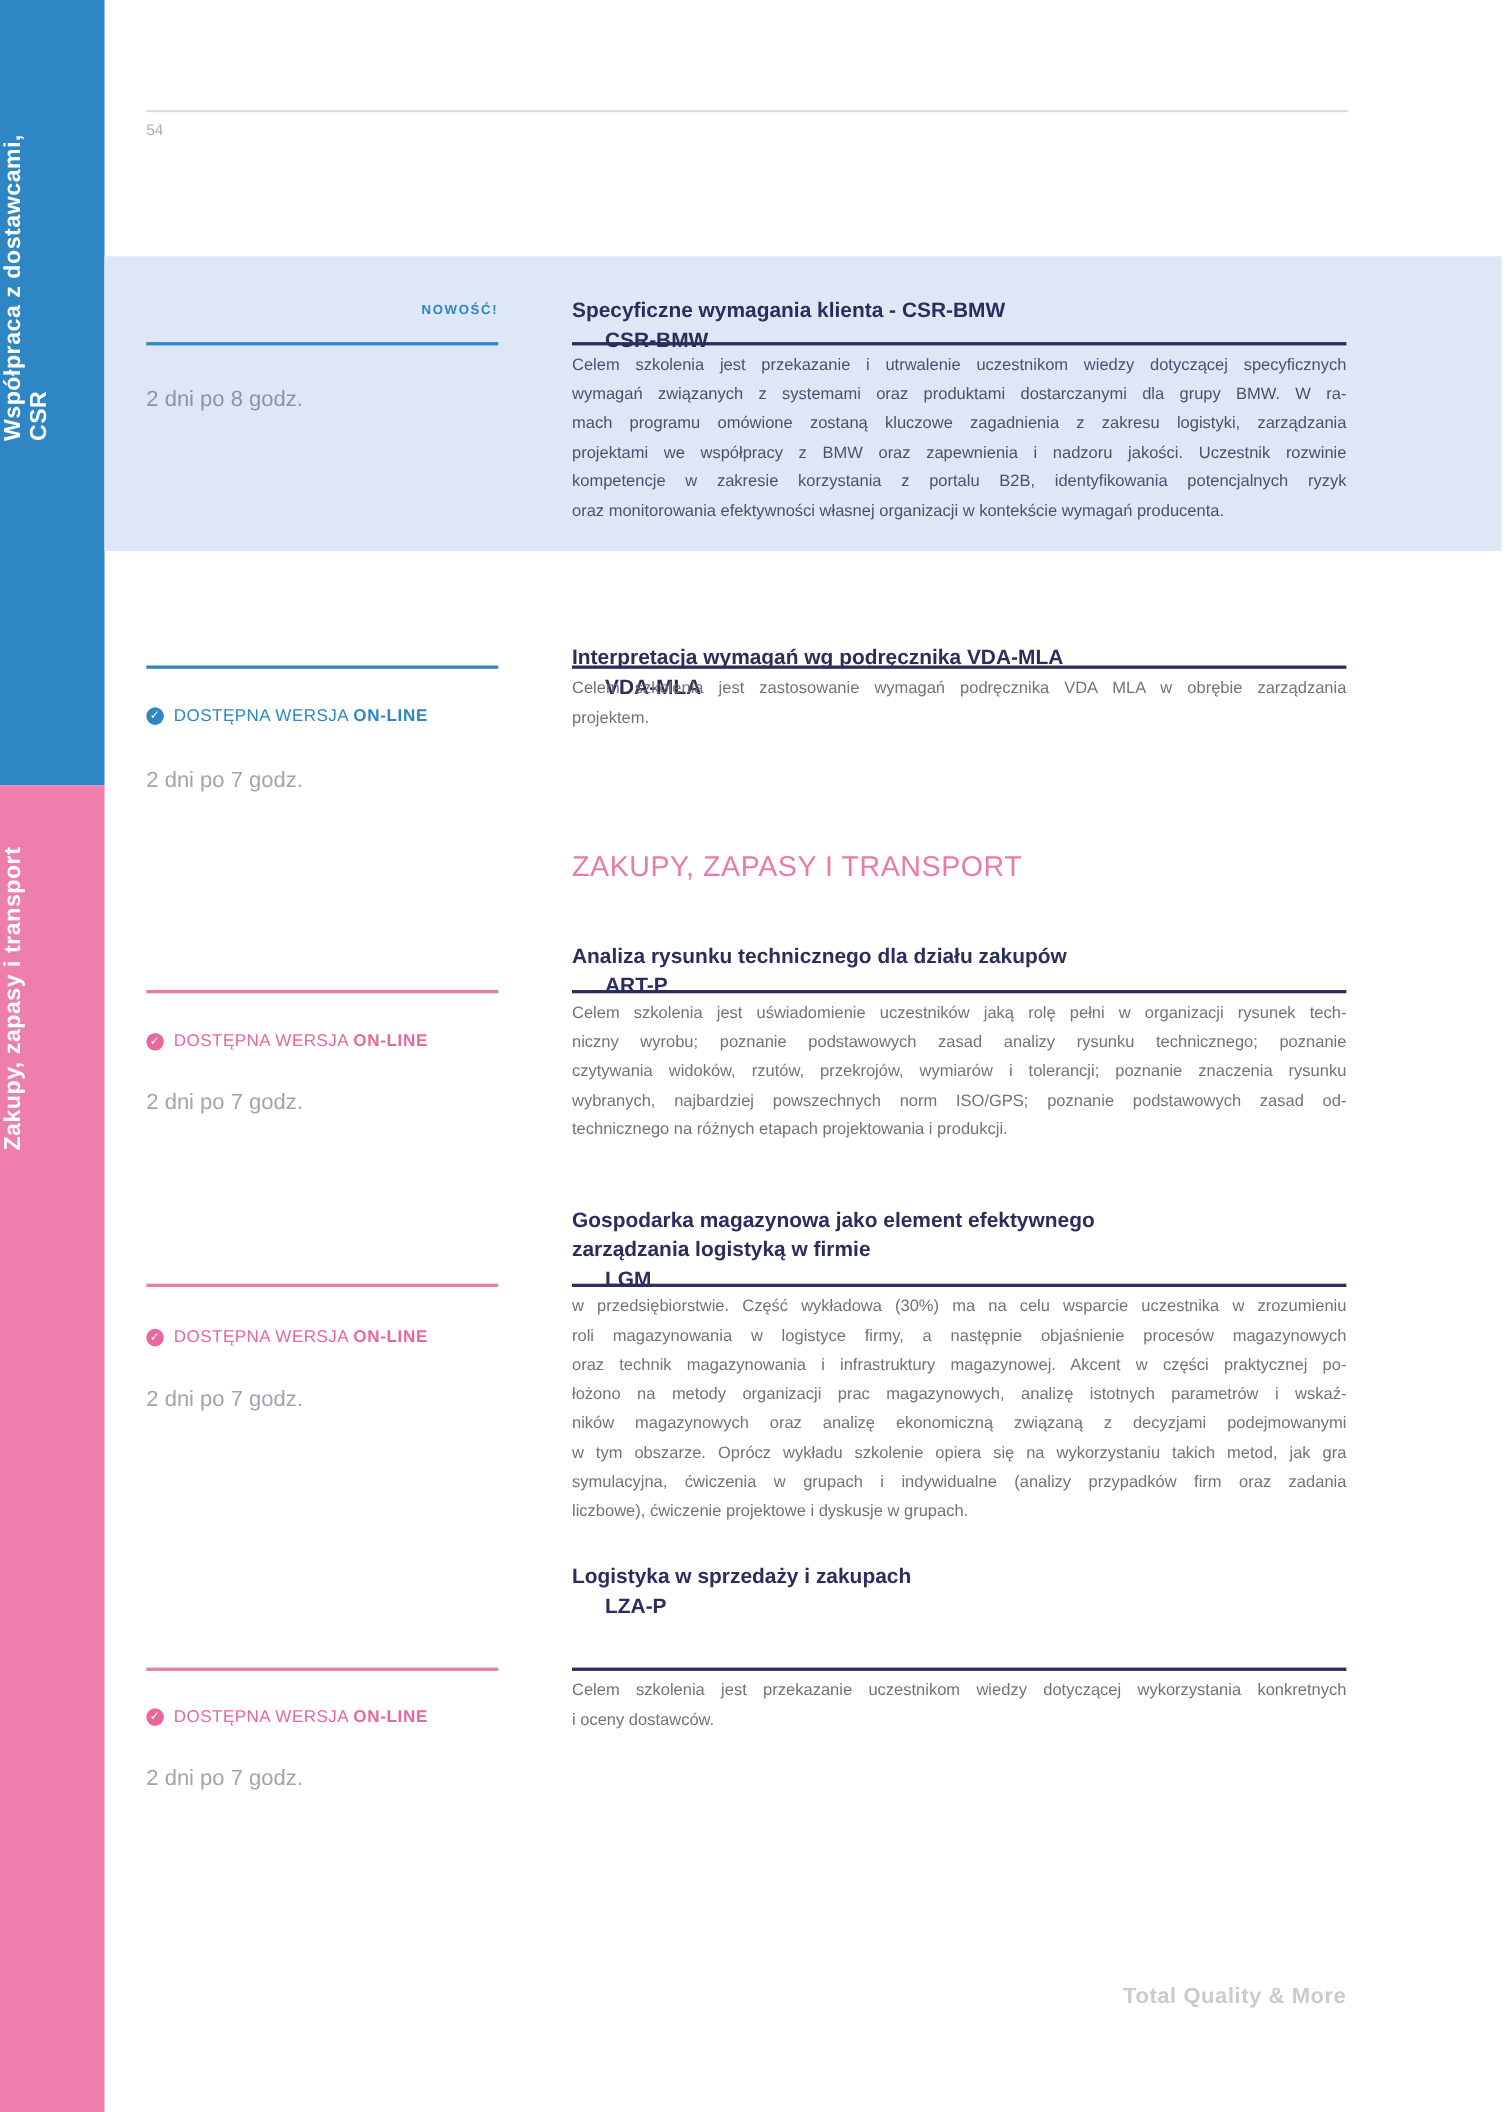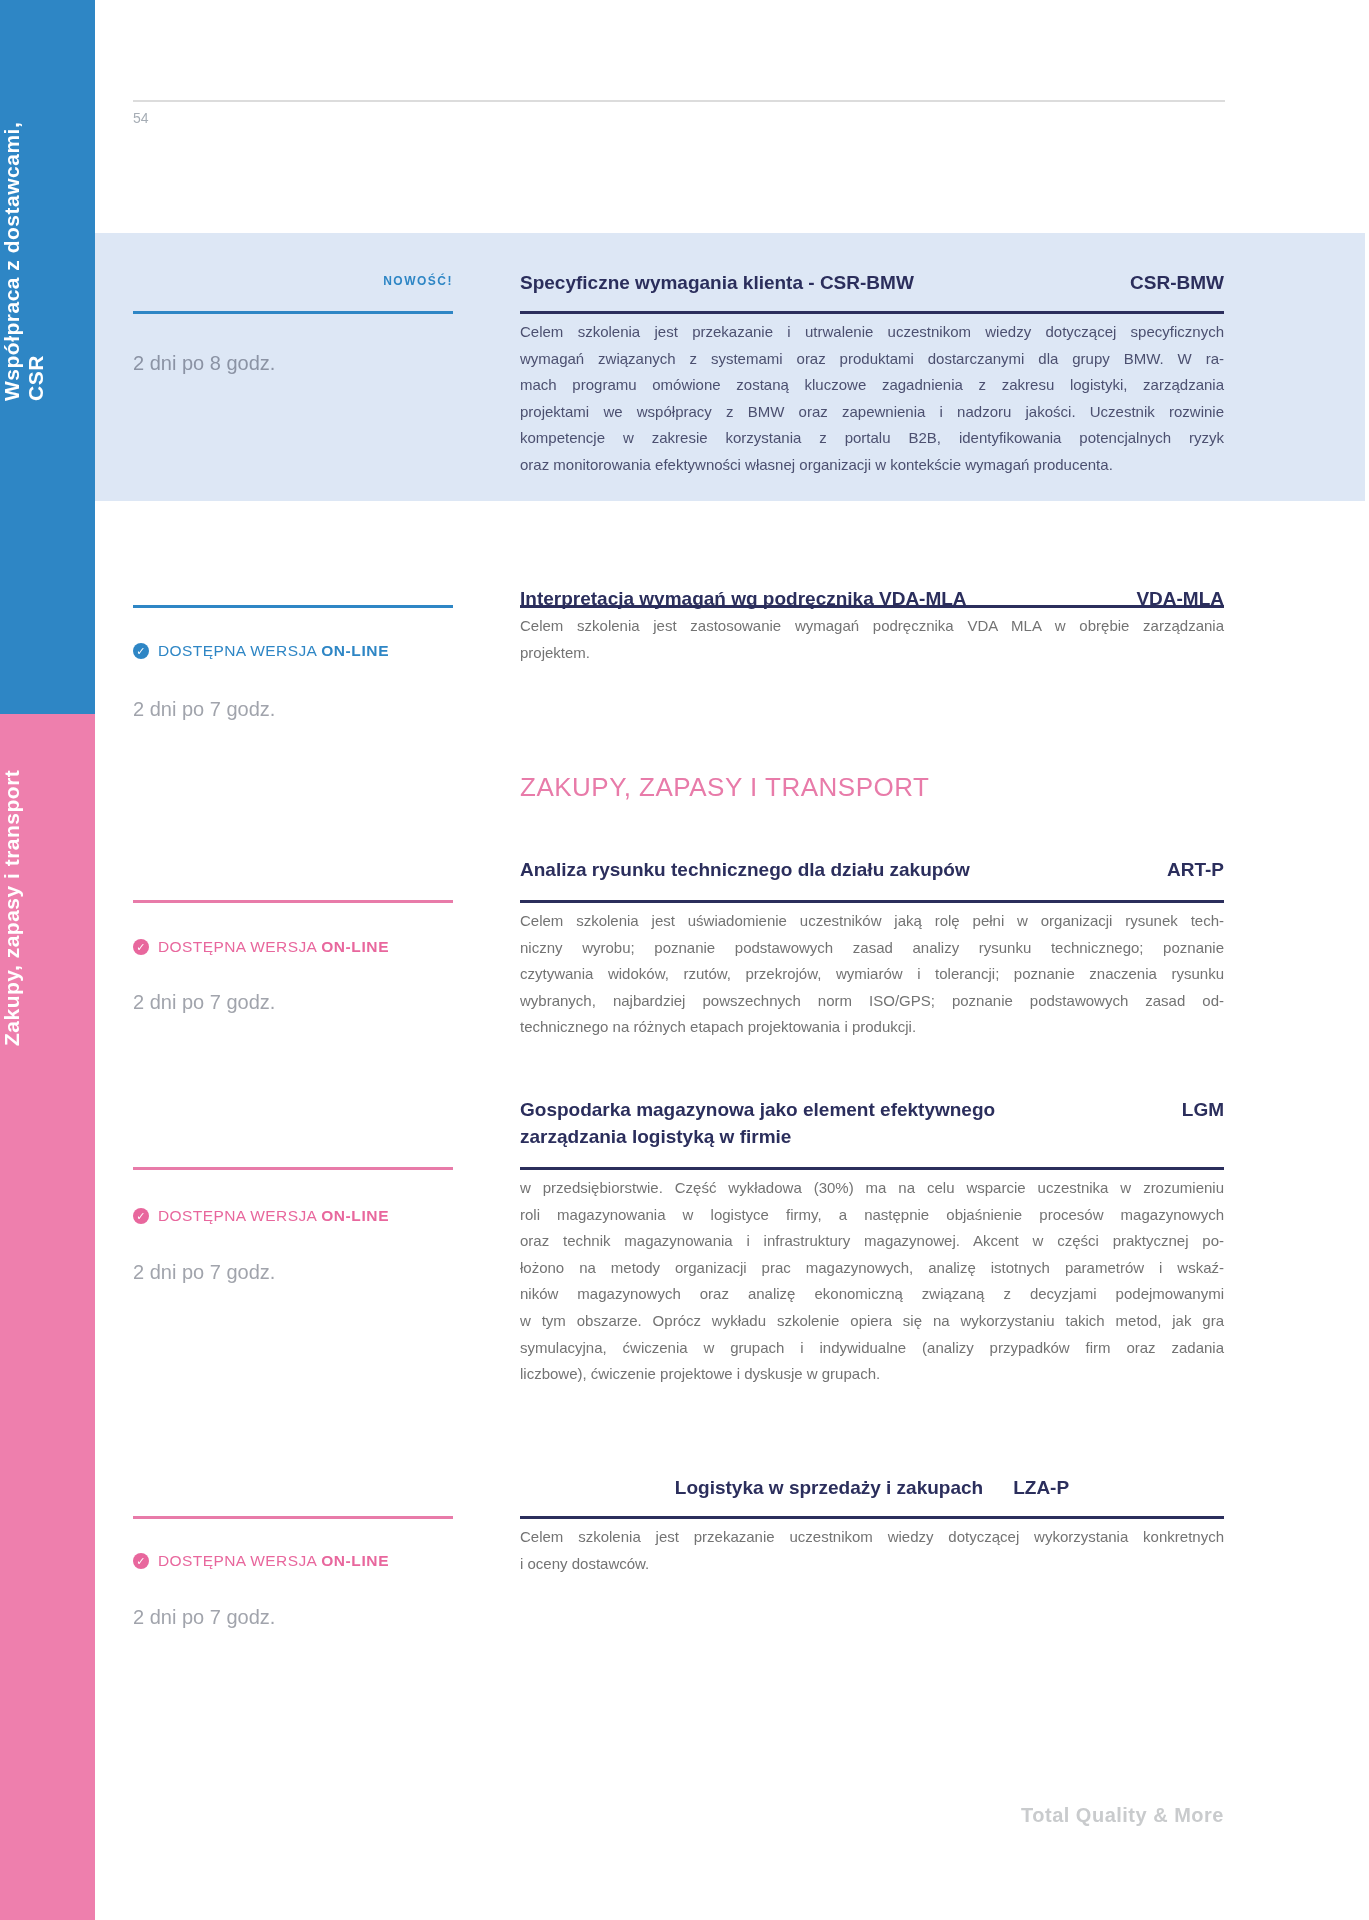--- a/index.html
+++ b/index.html
@@ -30,21 +30,21 @@
   .maincol{left:520px;width:704px;}
   
   .rule-left{left:133px;width:320px;height:3px;}
   .rule-main{left:520px;width:704px;height:3px;background:#2b2e5c;}
   .acc-blue{background:#2e86c5;}
   .acc-pink{background:#e87ba9;}
   
   .badge{font-size:12px;font-weight:bold;letter-spacing:1.5px;color:#2e86c5;text-align:right;}
   .course-title{
     display:flex;justify-content:space-between;align-items:flex-start;
-    font-size:19px;font-weight:bold;color:#2b2e5c;line-height:27px;
+    font-size:19px;font-weight:bold;color:#2b2e5c;line-height:27px;flex-direction:column;
   }
   .course-title .t{white-space:pre-line;}
   .course-title .code{white-space:nowrap;padding-left:30px;}
   .body{font-size:15px;line-height:26.6px;color:#737373;}
   .body .ln{text-align:justify;text-align-last:justify;}
   .body .ln.last{text-align:left;text-align-last:left;}
   .body.dark{color:#4c5070;}
   .duration{font-size:20px;color:#a1a4ac;}
   .duration.onblue{color:#8b93a4;}
   .online{display:flex;align-items:center;gap:9px;font-size:15.5px;letter-spacing:0.4px;}
@@ -149,21 +149,21 @@
   <div class="ln">symulacyjna, ćwiczenia w grupach i indywidualne (analizy przypadków firm oraz zadania</div>
   <div class="ln last">liczbowe), ćwiczenie projektowe i dyskusje w grupach.</div>
 </div>
 <div class="abs leftcol online pink" style="top:1207px;">
   <span class="check pink">✓</span>
   <span class="txt"><span>DOSTĘPNA WERSJA </span><b>ON-LINE</b></span>
 </div>
 <div class="abs leftcol duration" style="top:1261px;">2 dni po 7 godz.</div>
 
 <div class="abs rule-left acc-pink" style="top:1516px;"></div>
-<div class="abs maincol course-title" style="top:1474px;justify-content:center;">
+<div class="abs maincol course-title" style="top:1420px;justify-content:center;">
   <span class="t">Logistyka w sprzedaży i zakupach</span>
   <span class="code">LZA-P</span>
 </div>
 <div class="abs rule-main" style="top:1516px;"></div>
 <div class="abs maincol body" style="top:1524px;">
   <div class="ln">Celem szkolenia jest przekazanie uczestnikom wiedzy dotyczącej wykorzystania konkretnych</div>
   <div class="ln last">i oceny dostawców.</div>
 </div>
 <div class="abs leftcol online pink" style="top:1552px;">
   <span class="check pink">✓</span>

